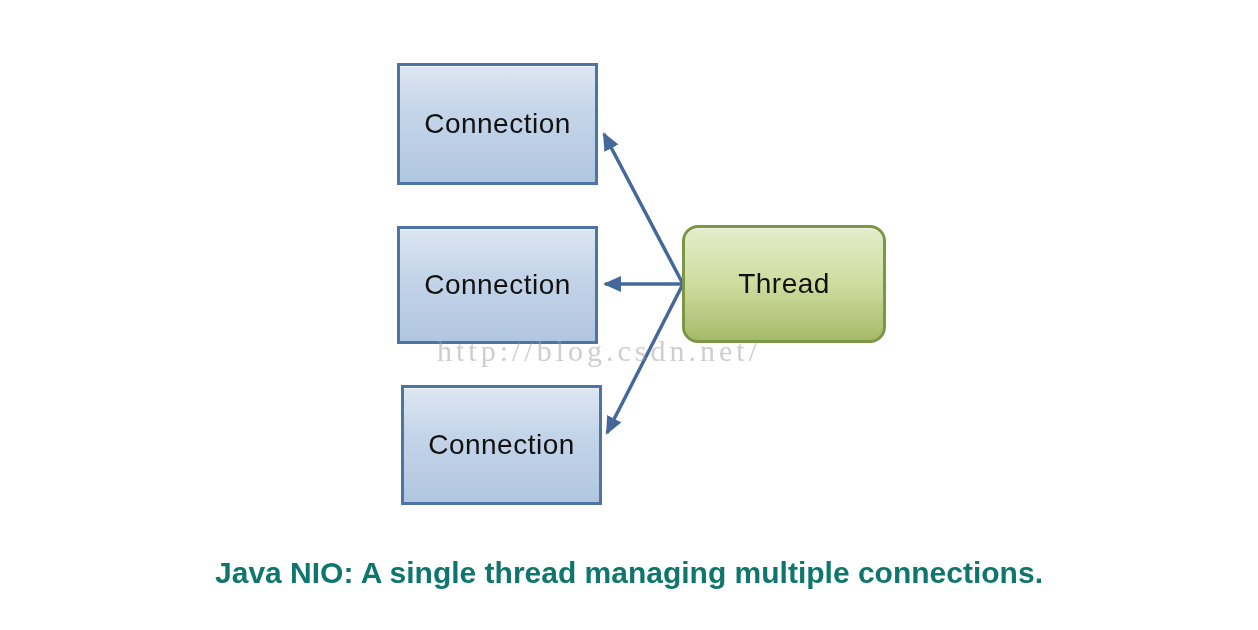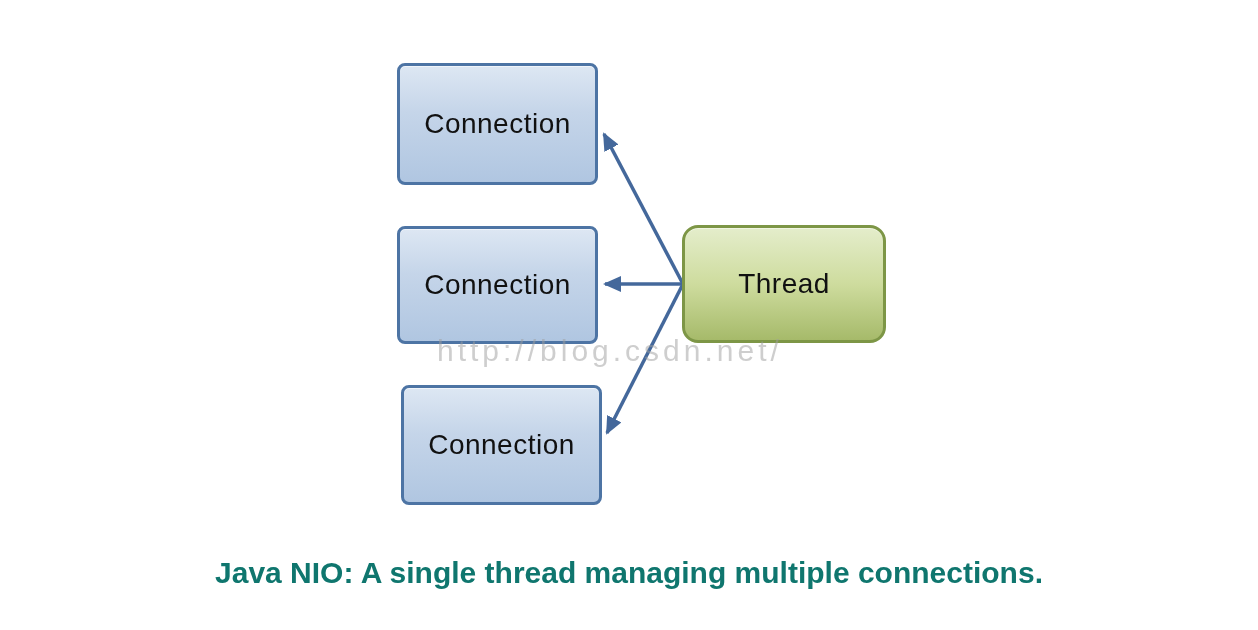--- a/index.html
+++ b/index.html
@@ -31,21 +31,21 @@
     font-size: 28px;
     color: #111111;
     z-index: 2;
   }
   .node .node-label {
     letter-spacing: 0.5px;
   }
   .connection {
     width: 195px;
     border: 3px solid #4d74a4;
-    border-radius: 8px;
+    border-radius: 0;
     background: linear-gradient(to bottom, #dde7f3 0%, #c5d5e9 40%, #b0c6e1 100%);
     box-shadow: inset 0 1px 0 rgba(255,255,255,0.55);
   }
   .connection-1 { left: 397px; top: 63px;  height: 116px; }
   .connection-2 { left: 397px; top: 226px; height: 112px; }
   .connection-3 { left: 401px; top: 385px; height: 114px; }
   .thread {
     left: 682px;
     top: 225px;
     width: 198px;
@@ -53,21 +53,21 @@
     border: 3px solid #7d9646;
     border-radius: 16px;
     background: linear-gradient(to bottom, #e4edcb 0%, #cedc9e 50%, #a6ba6a 100%);
     box-shadow: inset 0 1px 0 rgba(255,255,255,0.45);
   }
   .watermark {
     position: absolute;
     left: 437px;
     top: 334px;
     z-index: 3;
-    font-family: Liberation Sans, sans-serif;
+    font-family: Liberation Serif, serif;
     font-size: 30px;
     letter-spacing: 4px;
     color: rgba(158, 158, 158, 0.5);
     white-space: nowrap;
   }
   .caption {
     position: absolute;
     left: 0;
     top: 556px;
     width: 100%;

